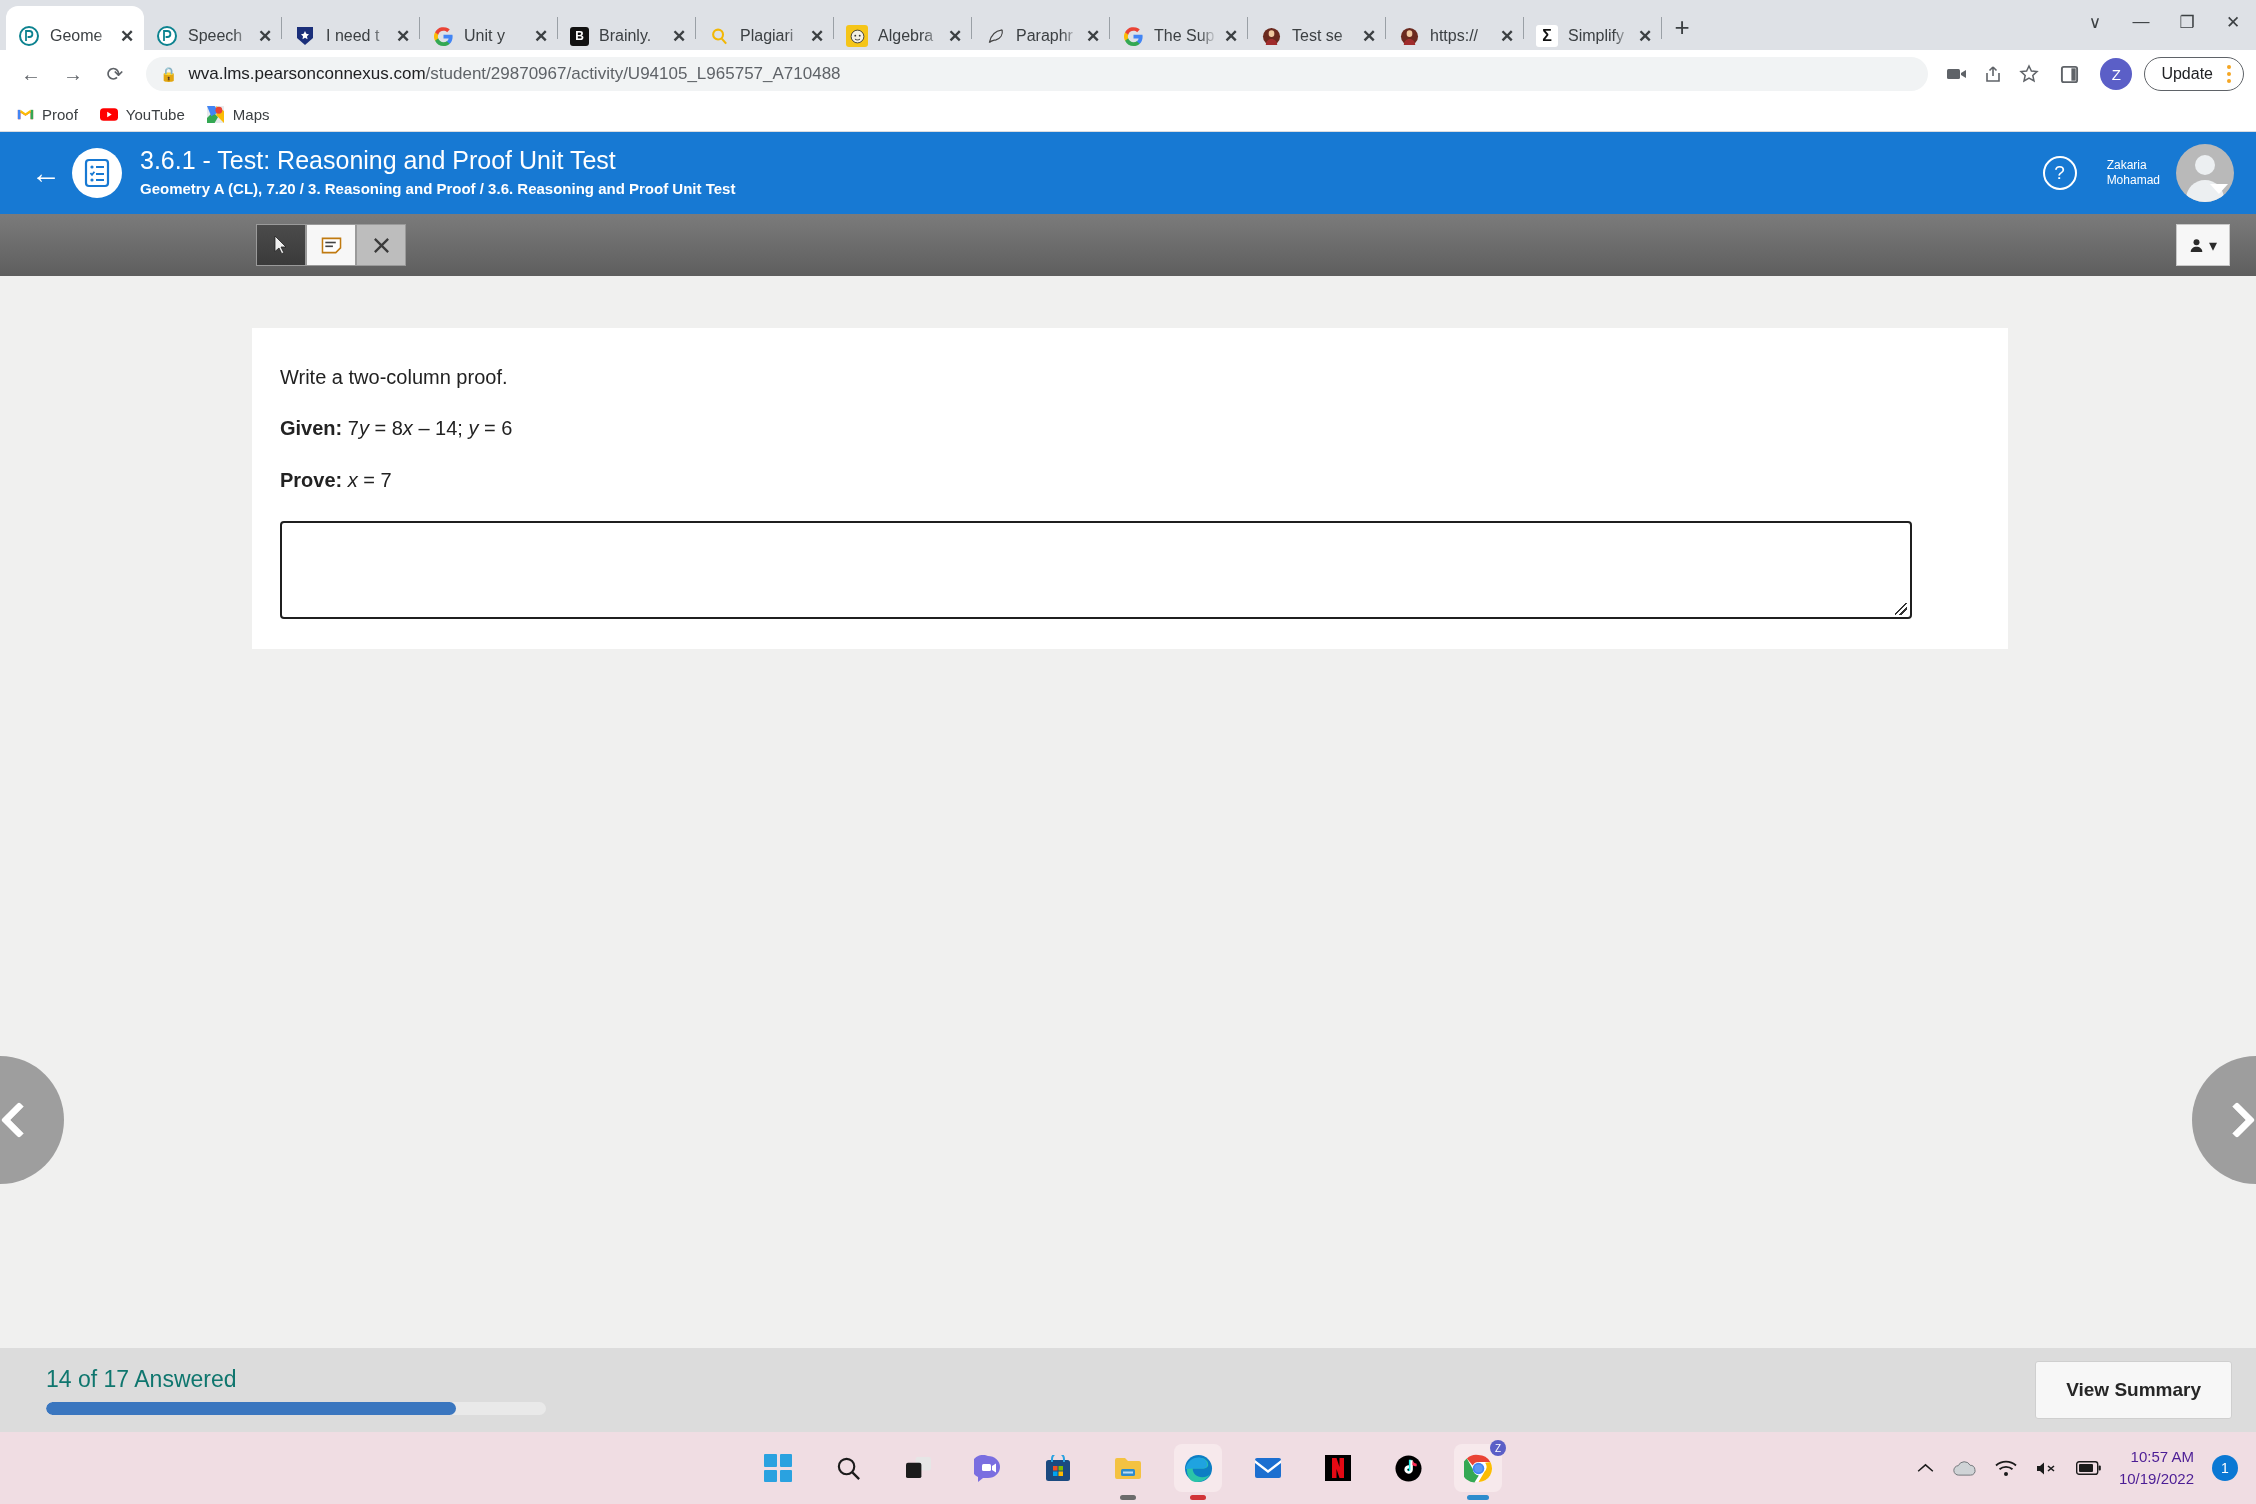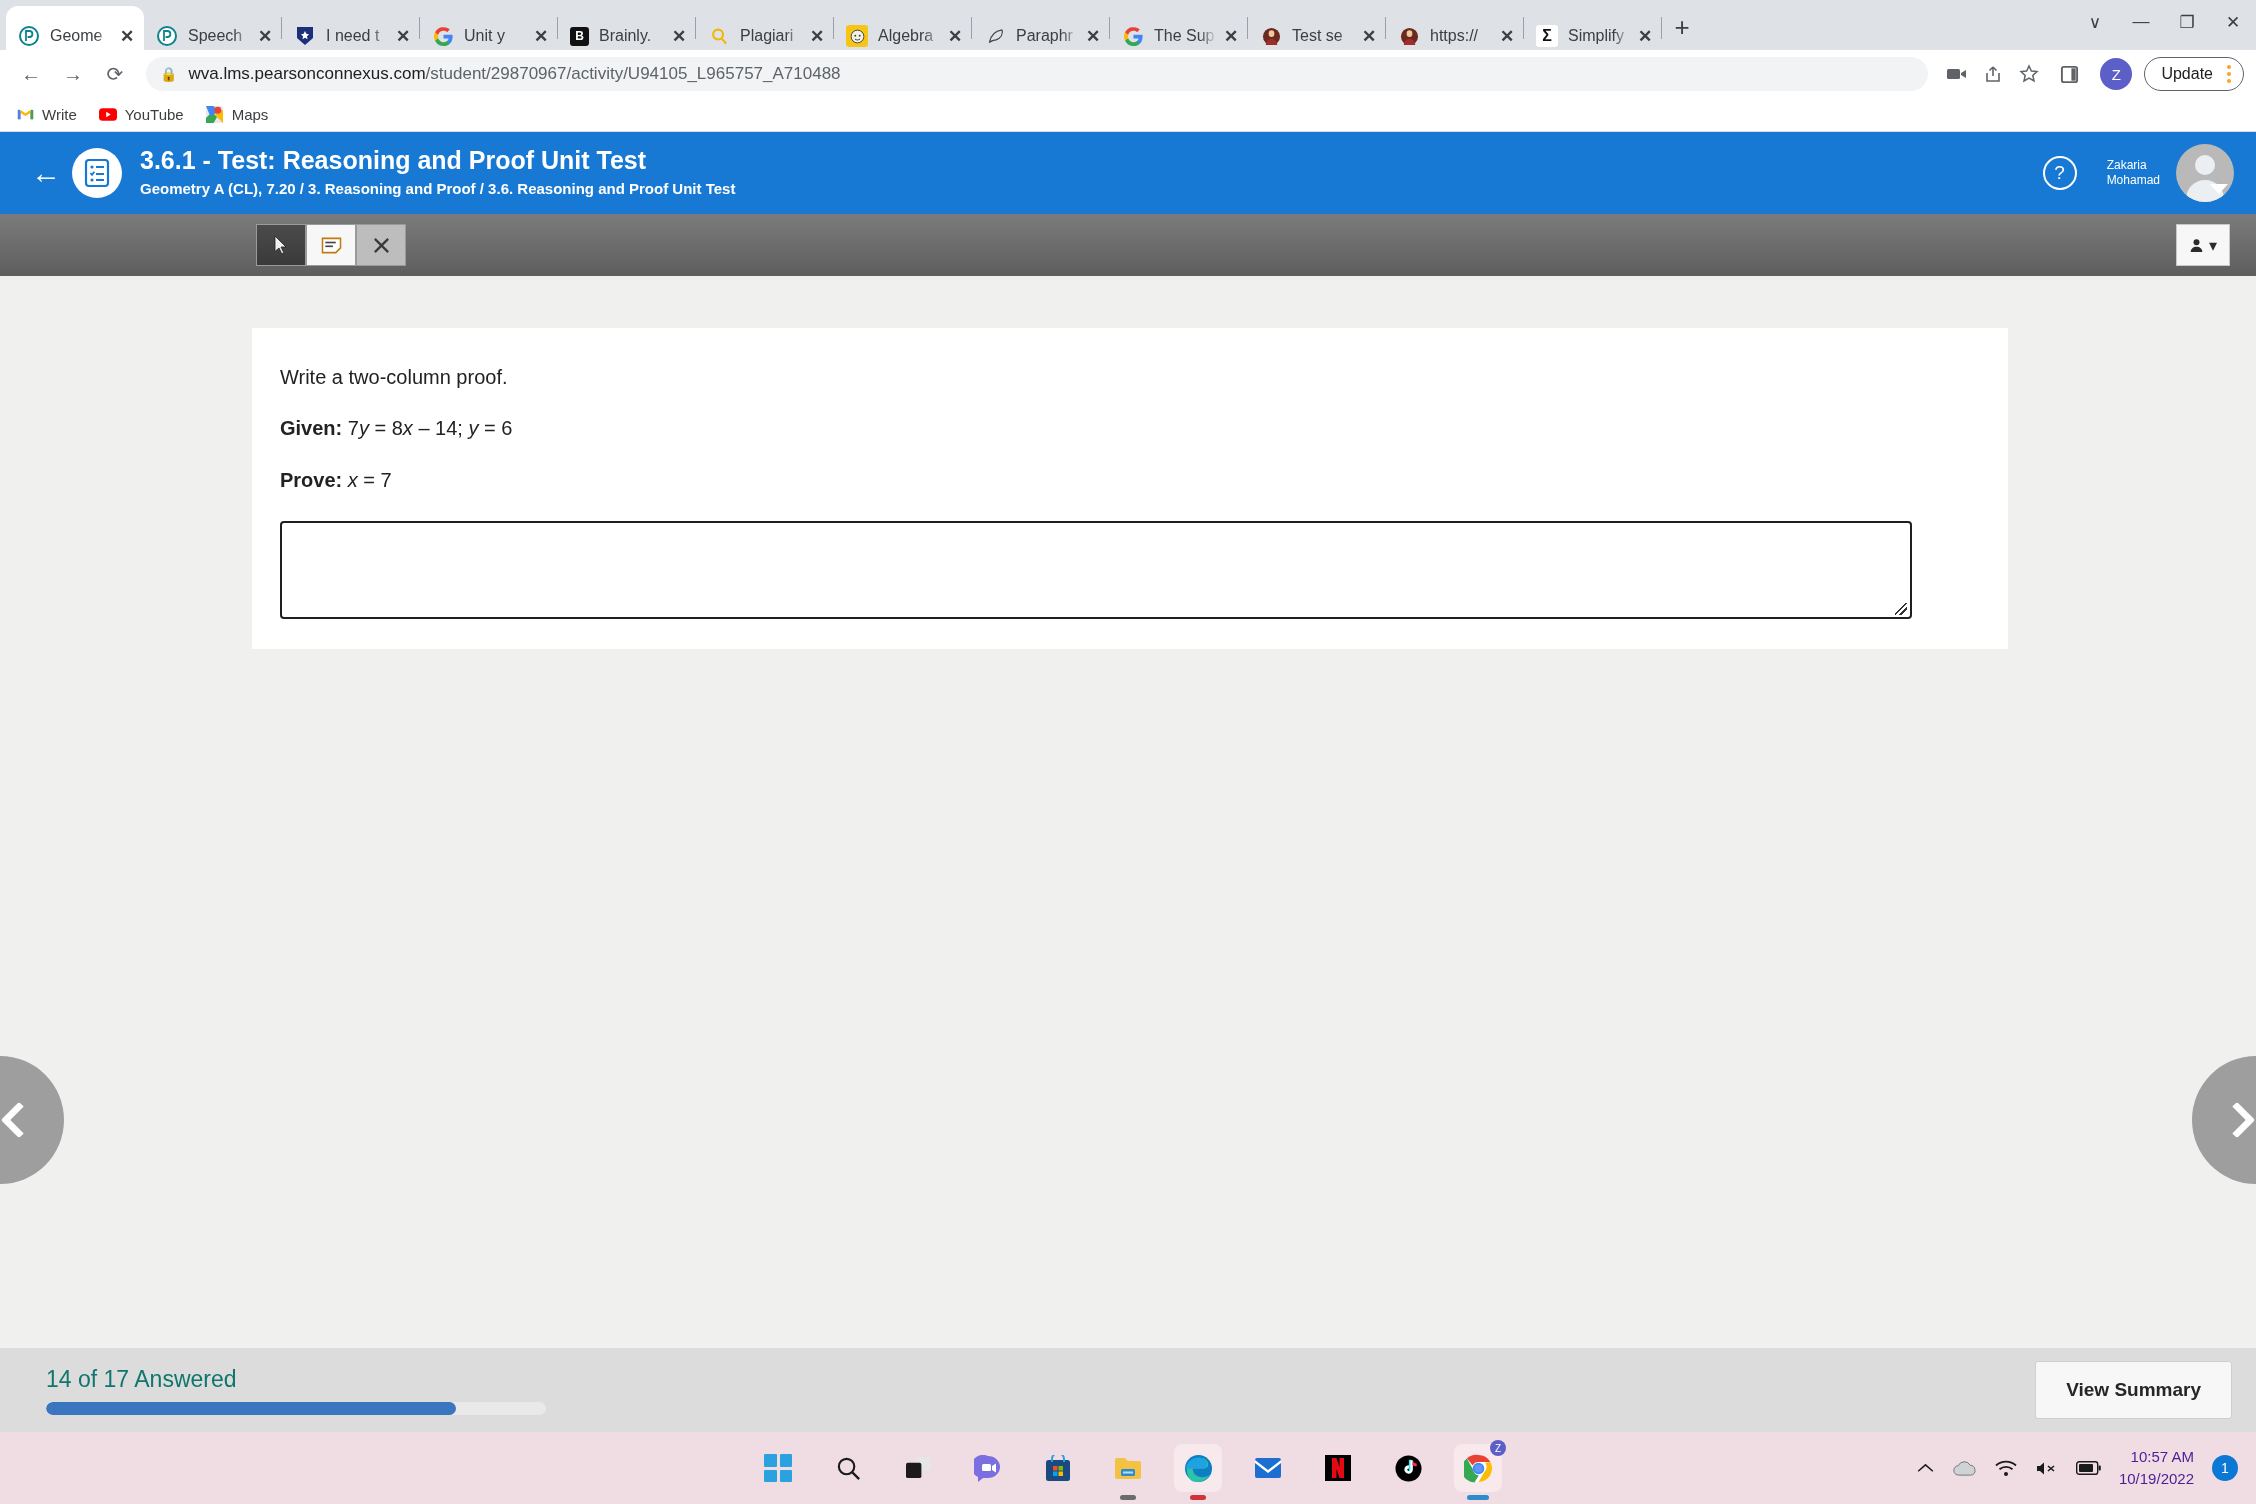--- a/index.html
+++ b/index.html
@@ -103,21 +103,21 @@
     height: 82px; background: #1779d3; display: flex; align-items: center;
     padding: 0 22px 0 24px; color: #fff; flex: none;
   }
   .backarrow { font-size: 30px; width: 44px; text-align: center; flex: none; }
   .hdr-badge {
     width: 50px; height: 50px; border-radius: 50%; background: #fff;
     display: flex; align-items: center; justify-content: center;
     margin-left: 4px; margin-right: 18px; flex: none;
   }
   .hdr-text { flex: 1; min-width: 0; }
-  .hdr-title { font-size: 25px; font-weight: 700; line-height: 1.18; }
+  .hdr-title { font-size: 25px; font-weight: 400; line-height: 1.18; }
   .hdr-crumb { font-size: 15px; font-weight: bold; line-height: 1.5; margin-top: 2px; }
   .help-icon {
     width: 34px; height: 34px; border: 2px solid #fff; border-radius: 50%;
     display: flex; align-items: center; justify-content: center;
     font-size: 19px; margin-right: 30px; flex: none;
   }
   .username { font-size: 12px; line-height: 1.25; text-align: left; flex: none; }
   .avatar {
     width: 58px; height: 58px; border-radius: 50%; background: #b9b9b9;
     margin-left: 16px; position: relative; flex: none; overflow: hidden;
@@ -443,21 +443,21 @@
     <div class="bm">
       <span class="bmicon">
         <svg width="17" height="13" viewBox="0 0 20 15">
             <path d="M1 2l9 6 9-6v11H1z" fill="#fff"></path>
             <path d="M1 2v11h3V5l6 4 6-4v8h3V2l-9 6z" fill="#ea4335"></path>
             <path d="M1 2h3v11H1z" fill="#4285f4"></path>
             <path d="M16 2h3v11h-3z" fill="#34a853"></path>
             <path d="M4 5l6 4 6-4V2l-6 4-6-4z" fill="#fbbc05"></path>
           </svg>
       </span>
-      <span>Write</span>
+      <span>Proof</span>
     </div>
     <div class="bm">
       <span class="bmicon">
         <svg width="18" height="13" viewBox="0 0 20 14">
             <rect width="20" height="14" rx="4" fill="#ff0000"></rect>
             <path d="M8 4l5 3-5 3z" fill="#fff"></path>
           </svg>
       </span>
       <span>YouTube</span>
     </div>

